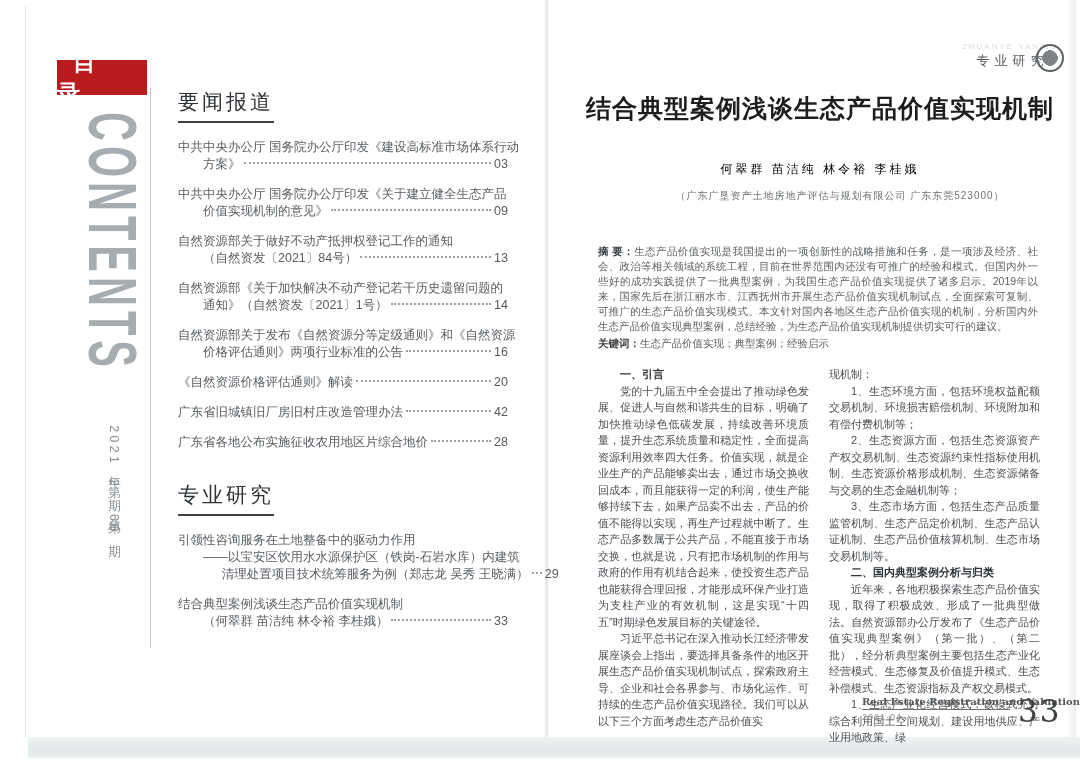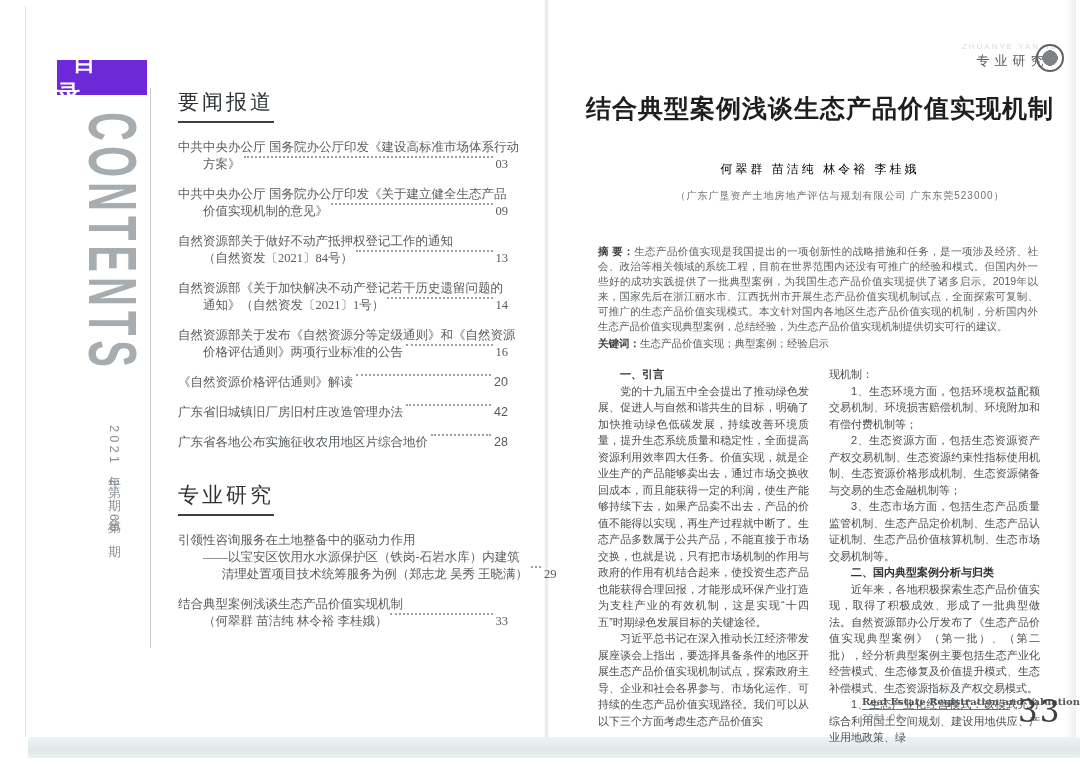--- a/index.html
+++ b/index.html
@@ -14,39 +14,39 @@
   
   .left-edge{left:25px;top:6px;width:1px;height:731px;background:#e2e2e0;}
   .fold{left:544px;top:0;width:5px;height:737px;
     background:linear-gradient(to right, rgba(0,0,0,0) 0%, rgba(0,0,0,0.10) 55%, rgba(0,0,0,0) 100%);}
   .right-edge{left:1066px;top:0;width:10px;height:737px;
     background:linear-gradient(to right, rgba(0,0,0,0) 0%, rgba(0,0,0,0.07) 100%);}
   .bottom-band{left:28px;top:737px;width:1052px;height:21px;
     background:linear-gradient(#eef2f2,#e2e8e9 60%,#eaefef);border-radius:2px;}
 
   
-  .mulu-box{left:57px;top:60px;width:90px;height:35px;background:#6d28d9;color:#fff;
+  .mulu-box{left:57px;top:60px;width:90px;height:35px;background:#b91c1c;color:#fff;
     display:flex;align-items:center;justify-content:center;
     font-size:23px;font-weight:bold;letter-spacing:16px;text-indent:16px;}
   .contents{left:150px;top:112px;transform-origin:0 0;
     transform:rotate(90deg) scaleY(1.7);
     font-size:40px;font-weight:bold;color:#a6acaf;letter-spacing:5px;white-space:nowrap;
     font-family:"Liberation Sans", sans-serif;}
   .issue-vert{left:105px;top:425px;height:230px;
     writing-mode:vertical-rl;text-orientation:mixed;
     font-size:13px;color:#8d9296;letter-spacing:3px;}
   .toc-divider{left:150px;top:88px;width:1px;height:560px;background:#c9cbcc;}
 
   .toc{left:178px;top:88px;width:330px;}
   .toc-heading{display:inline-block;font-size:21px;font-weight:normal;color:#2e3236;
     letter-spacing:3px;border-bottom:2px solid #3c4044;padding-bottom:5px;margin-bottom:16px;}
   .toc-section + .toc-section{margin-top:30px;}
   .toc-item{margin-bottom:13px;font-size:12.5px;color:#585d61;}
-  .toc-line{line-height:17px;display:flex;align-items:flex-start;}
-  .toc-line:not(:first-child){padding-left:2em;font-family:Liberation Serif, serif;}
+  .toc-line{line-height:17px;display:flex;align-items:center;}
+  .toc-line:not(:first-child){padding-left:2em;}
   .toc-line:nth-child(3){padding-left:3.5em;}
   .toc-text{white-space:nowrap;}
   .leader{flex:1;border-bottom:2px dotted #9aa0a4;margin:0 3px 4px 3px;min-width:10px;}
   .toc-page{color:#55595d;}
 
   
   .rp-pinyin{left:955px;top:42px;width:110px;text-align:center;
     font-size:8px;color:#d6dbdc;letter-spacing:2px;}
   .rp-section{left:955px;top:52px;width:110px;text-align:center;
     font-size:13px;color:#565b5e;letter-spacing:5px;text-indent:5px;}

